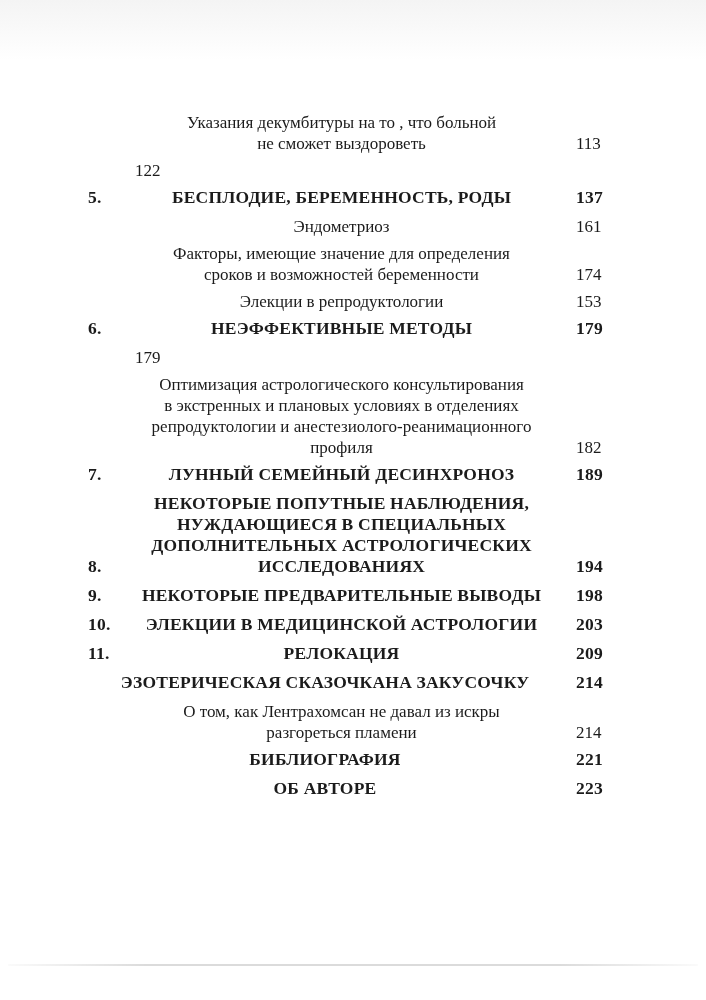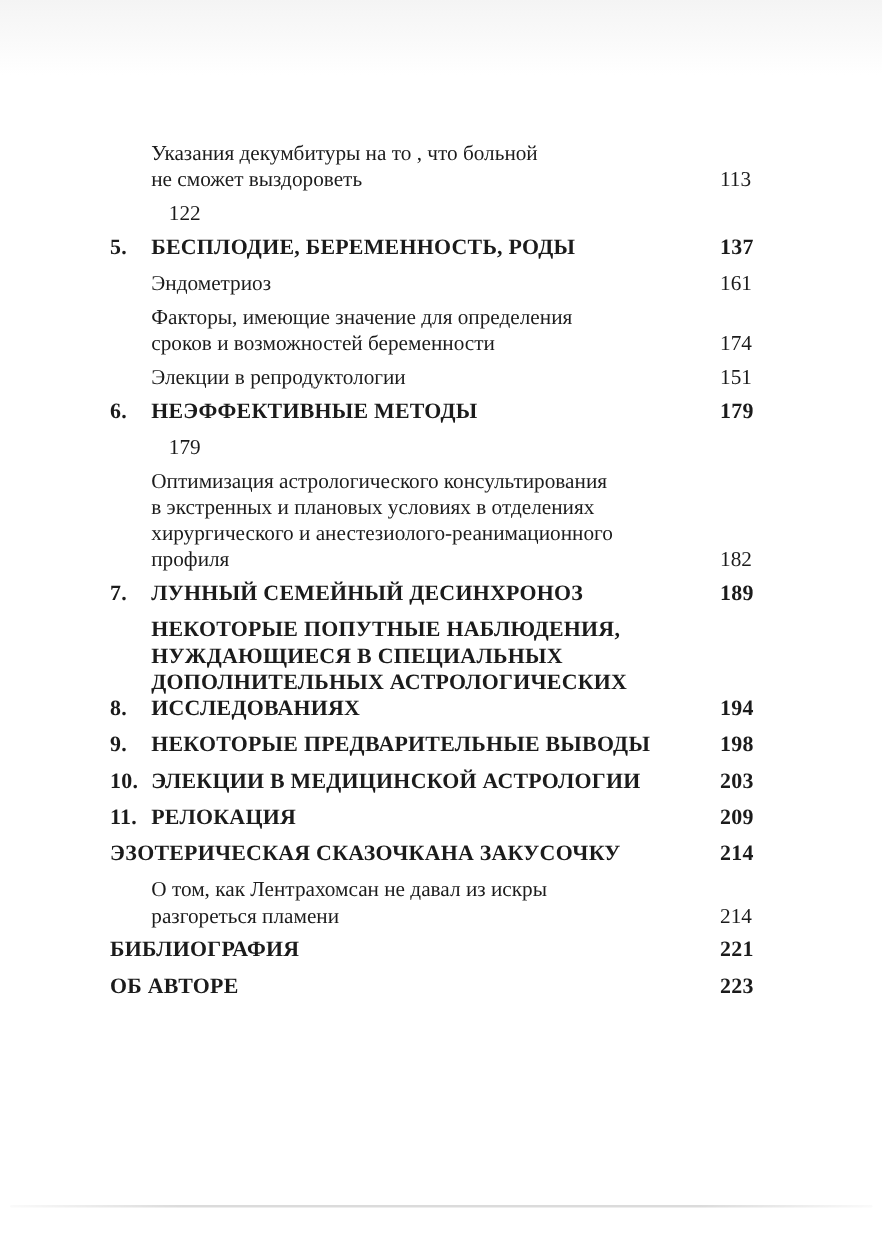--- a/index.html
+++ b/index.html
@@ -46,20 +46,21 @@
     line-height: 21px;
     margin-bottom: 6px;
   }
   .entry .num {
     flex: none;
     width: 33px;
   }
   .entry .title {
     flex: 1;
     white-space: pre-line;
+    text-align: center;
   }
   .entry .pagenum {
     flex: none;
     margin-left: 14px;
     min-width: 30px;
   }
   .entry.bold {
     font-weight: bold;
     font-size: 17.5px;
     margin-top: 4px;
@@ -95,36 +96,36 @@
       </div>
       <div class="entry">
         <span class="num"></span>
         <span class="title">Факторы, имеющие значение для определения
 сроков и возможностей беременности</span>
         <span class="pagenum">174</span>
       </div>
       <div class="entry">
         <span class="num"></span>
         <span class="title">Элекции в репродуктологии</span>
-        <span class="pagenum">151</span>
+        <span class="pagenum">153</span>
       </div>
       <div class="entry bold">
         <span class="num">6.</span>
         <span class="title">НЕЭФФЕКТИВНЫЕ МЕТОДЫ</span>
         <span class="pagenum">179</span>
       </div>
       <div class="entry">
         <span class="num"></span>
         <span class="pagenum">179</span>
       </div>
       <div class="entry">
         <span class="num"></span>
         <span class="title">Оптимизация астрологического консультирования
 в экстренных и плановых условиях в отделениях
-хирургического и анестезиолого-реанимационного
+репродуктологии и анестезиолого-реанимационного
 профиля</span>
         <span class="pagenum">182</span>
       </div>
       <div class="entry bold">
         <span class="num">7.</span>
         <span class="title">ЛУННЫЙ СЕМЕЙНЫЙ ДЕСИНХРОНОЗ</span>
         <span class="pagenum">189</span>
       </div>
       <div class="entry bold">
         <span class="num">8.</span>

